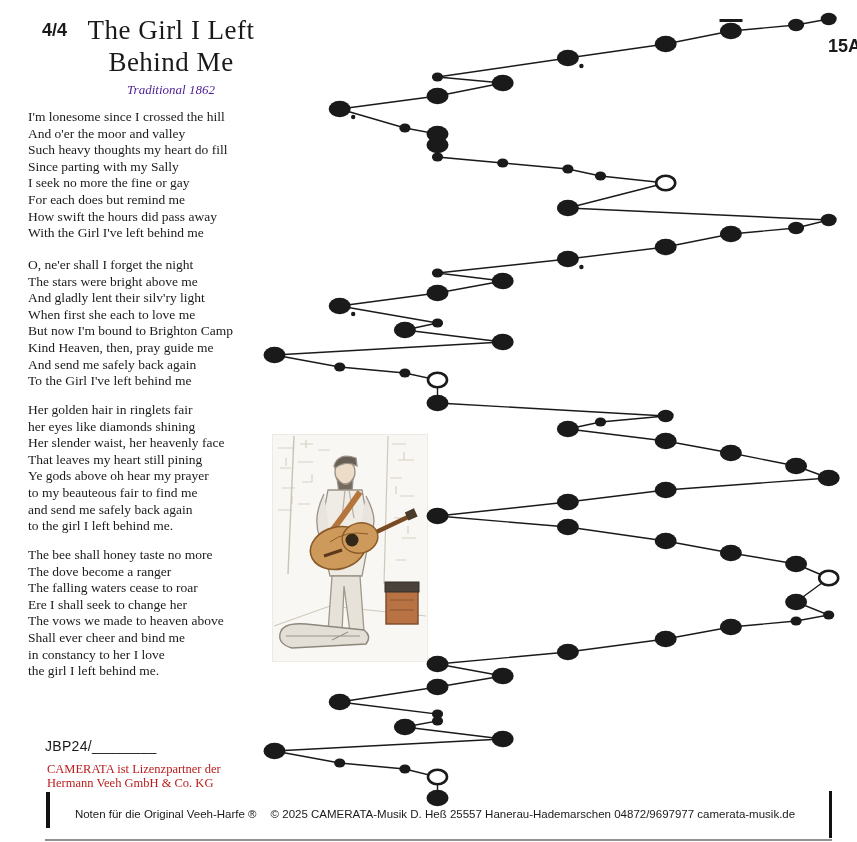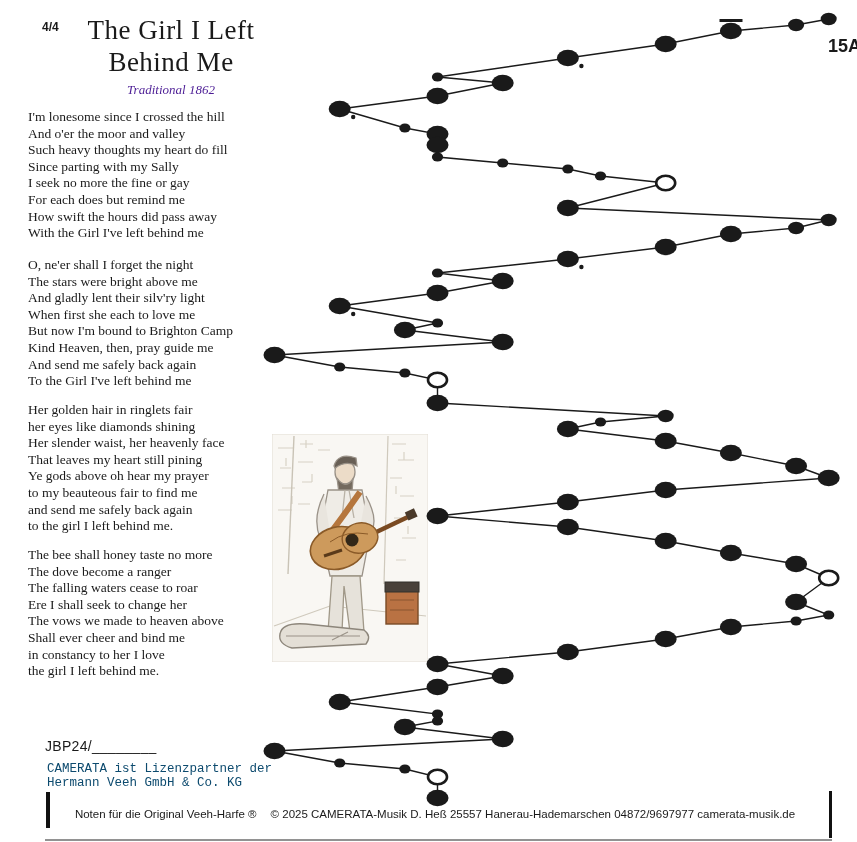--- a/index.html
+++ b/index.html
@@ -2,29 +2,29 @@
 <html><head>
 <meta charset="utf-8">
 <style>
   html,body{margin:0;padding:0;background:#e9e9e9;}
   .page{
     position:relative;width:857px;height:842px;background:#ffffff;
     font-family:"Liberation Serif", serif;color:#1a1a1a;overflow:hidden;
     margin:0 auto;
   }
   .abs{position:absolute;}
-  .time-sig{left:42px;top:20px;font-family:"Liberation Sans",sans-serif;font-weight:bold;font-size:12px;}
+  .time-sig{left:42px;top:20px;font-family:"Liberation Sans",sans-serif;font-weight:bold;font-size:18px;}
   .title-block{left:28px;top:14px;width:286px;text-align:center;}
   .title-line{font-size:27px;line-height:32px;letter-spacing:.5px;}
   .subtitle{font-style:italic;font-size:13px;margin-top:4px;color:#4c1d95;}
   .page-num{left:828px;top:36px;font-family:"Liberation Sans",sans-serif;font-weight:bold;font-size:18px;}
   .verse{left:28px;width:286px;text-align:left;font-size:13.5px;line-height:16.6px;}
   .v1{top:109px;} .v2{top:257px;} .v3{top:402px;} .v4{top:547px;}
   .catalog{left:45px;top:738px;font-family:"Liberation Sans",sans-serif;font-size:14px;letter-spacing:.3px;}
-  .license{left:47px;top:762px;font-family:Liberation Mono, monospace;font-size:12.5px;line-height:14px;color:#0c4a6e;}
+  .license{left:47px;top:762px;font-family:Liberation Serif, serif;font-size:12.5px;line-height:14px;color:#b91c1c;}
   .reg-mark{background:#111;}
   .reg-left{left:46px;top:792px;width:3.5px;height:36px;}
   .reg-right{left:829px;top:791px;width:3px;height:47px;}
   .footer-note{left:40px;top:808px;width:790px;text-align:center;font-family:"Liberation Sans",sans-serif;font-size:11.5px;color:#1a1a1a;}
   .footer-note span{padding:0 7px;}
   .bottom-edge{left:45px;top:839px;width:787px;height:2px;background:#6e6e6e;opacity:.75;}
   #melody-svg{left:0;top:0;pointer-events:none;}
   .illustration{left:272px;top:434px;width:156px;height:228px;}
 </style>
 </head>

